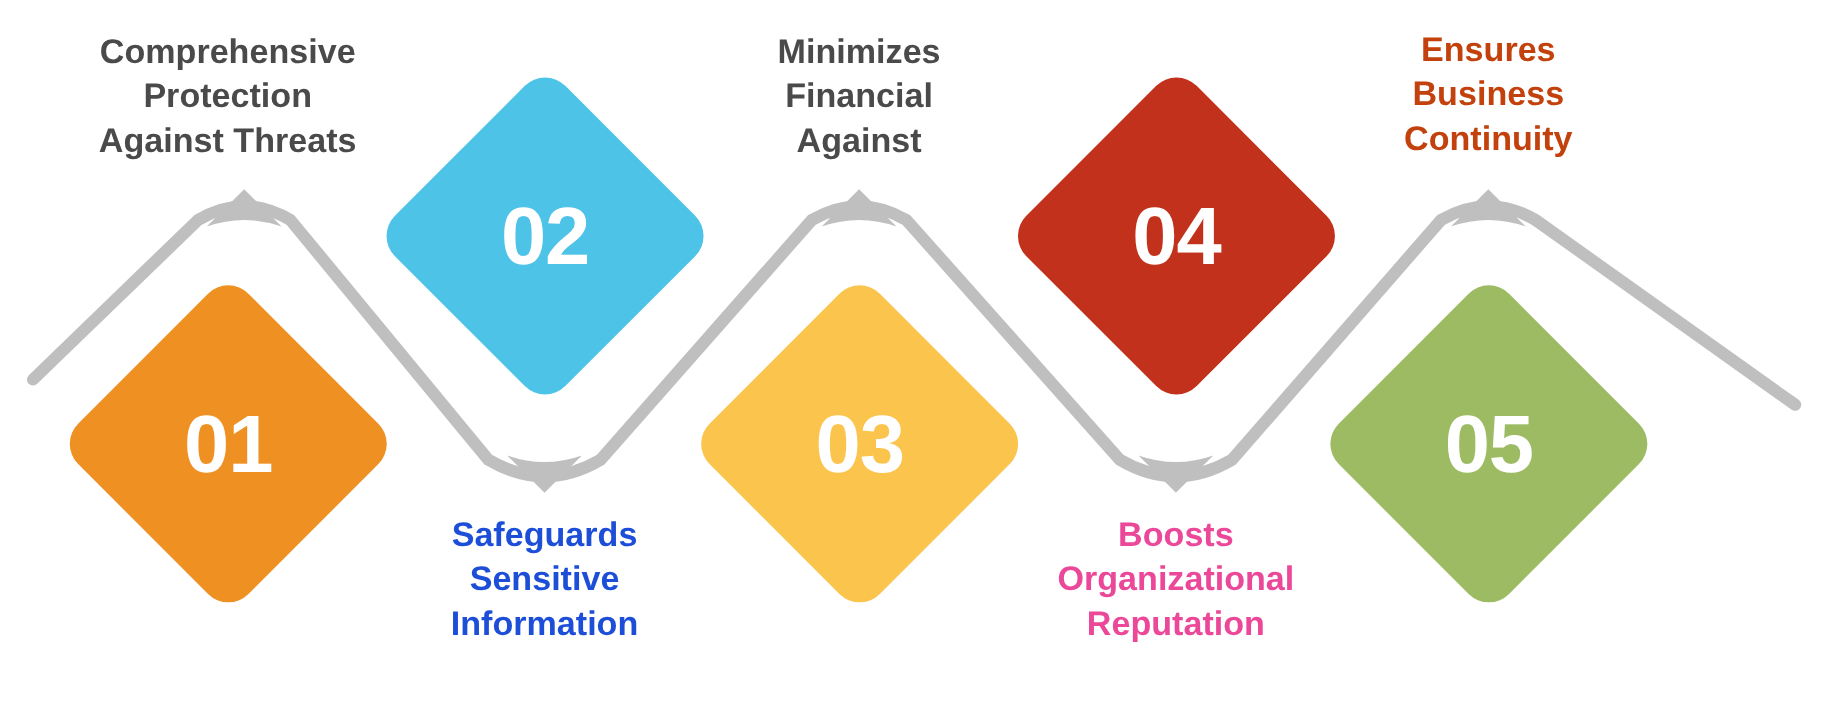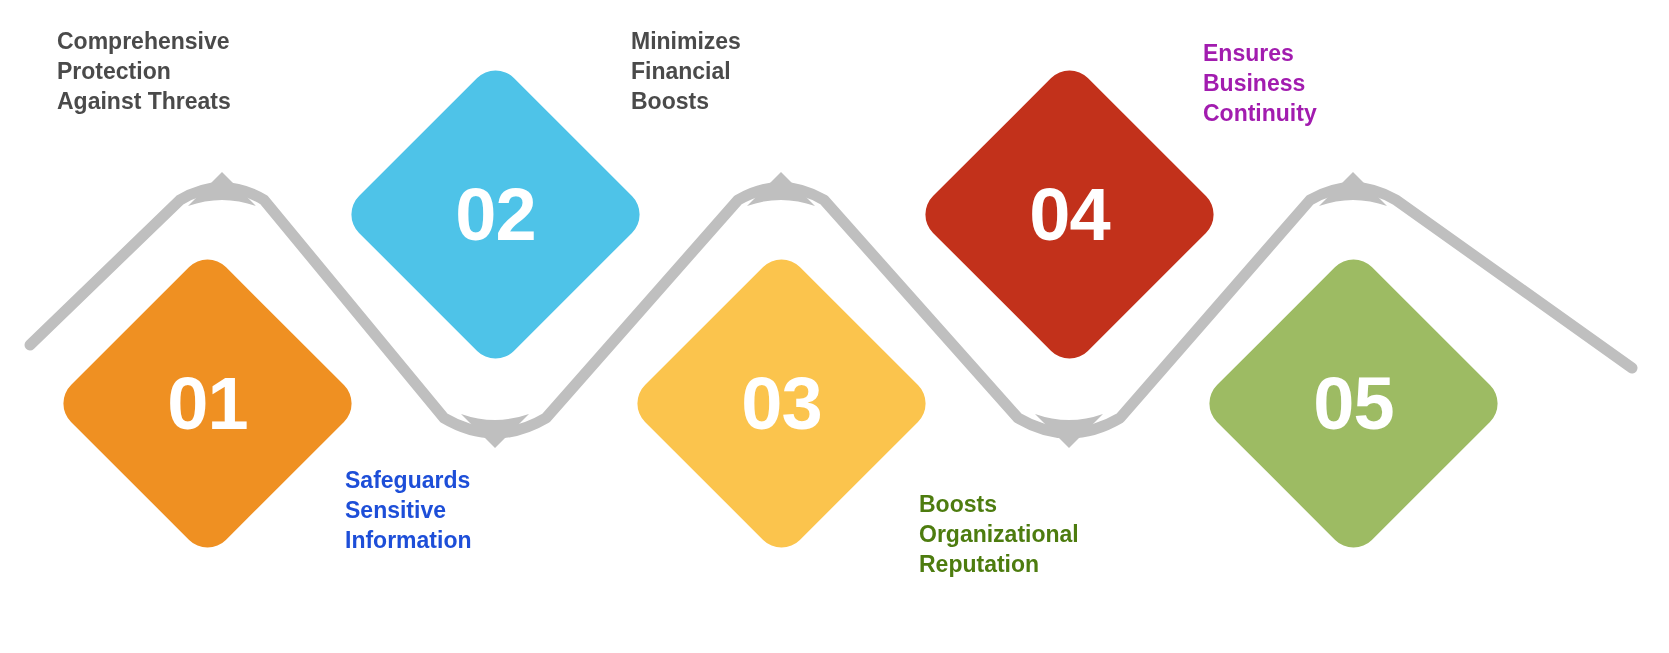--- a/index.html
+++ b/index.html
@@ -46,23 +46,24 @@
     font-family: "Liberation Sans", sans-serif;
     font-size: 74px;
     font-weight: bold;
     letter-spacing: -1px;
     line-height: 1;
   }
   .caption {
     position: absolute;
     color: #4a4a4a;
     font-family: "Liberation Sans", sans-serif;
-    font-size: 23px;
+    font-size: 31px;
     font-weight: bold;
     line-height: 1.30;
+    text-align: center;
     white-space: pre-line;
   }
 </style>
 </head>
 <body>
 
 <div id="infographic" style="background: rgb(255, 255, 255);">
 
   <svg id="zigzag-layer" viewBox="0 0 1669 653" width="1669" height="653" xmlns="http://www.w3.org/2000/svg">
     <path d="M 30 345
@@ -96,21 +97,21 @@
   </div>
 
   <div class="caption" style="left: 57px; top: 27px; width: 300px; color: rgb(74, 74, 74);">Comprehensive
 Protection
 Against Threats</div>
   <div class="caption" style="left: 345px; top: 466px; width: 300px; color: #1d4ed8;">Safeguards
 Sensitive
 Information</div>
   <div class="caption" style="left: 631px; top: 27px; width: 300px; color: rgb(74, 74, 74);">Minimizes
 Financial
-Boosts</div>
-  <div class="caption" style="left: 919px; top: 466px; width: 300px; color: #4d7c0f; margin-top: 24px;">Boosts
+Against</div>
+  <div class="caption" style="left: 919px; top: 466px; width: 300px; color: #ec4899;">Boosts
 Organizational
 Reputation</div>
-  <div class="caption" style="left: 1203px; top: 39px; width: 300px; color: #a21caf;">Ensures
+  <div class="caption" style="left: 1203px; top: 25px; width: 300px; color: #c2410c;">Ensures
 Business
 Continuity</div>
 
 </div>
 
 </body></html>

